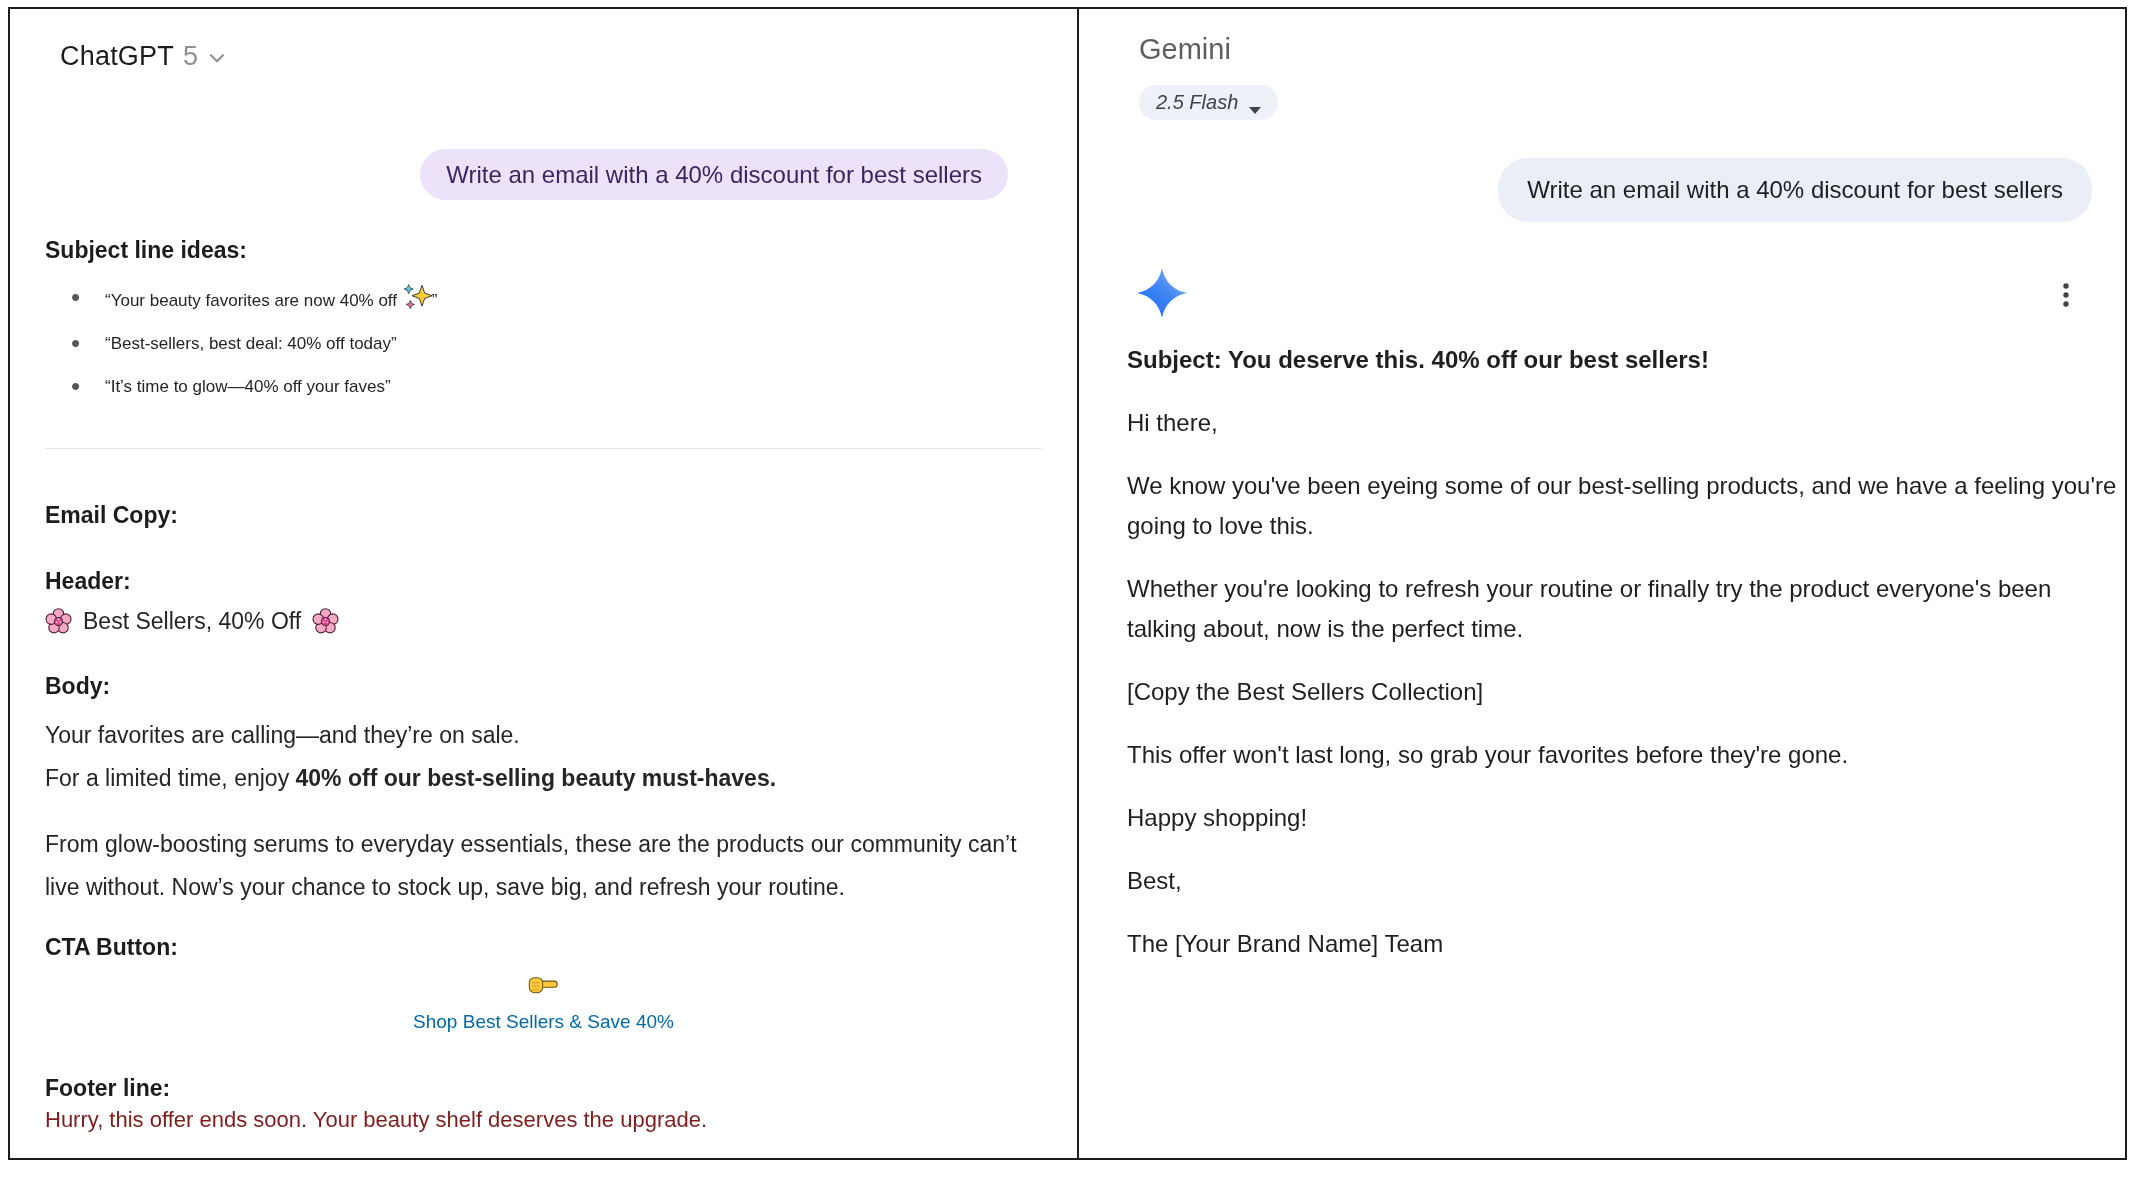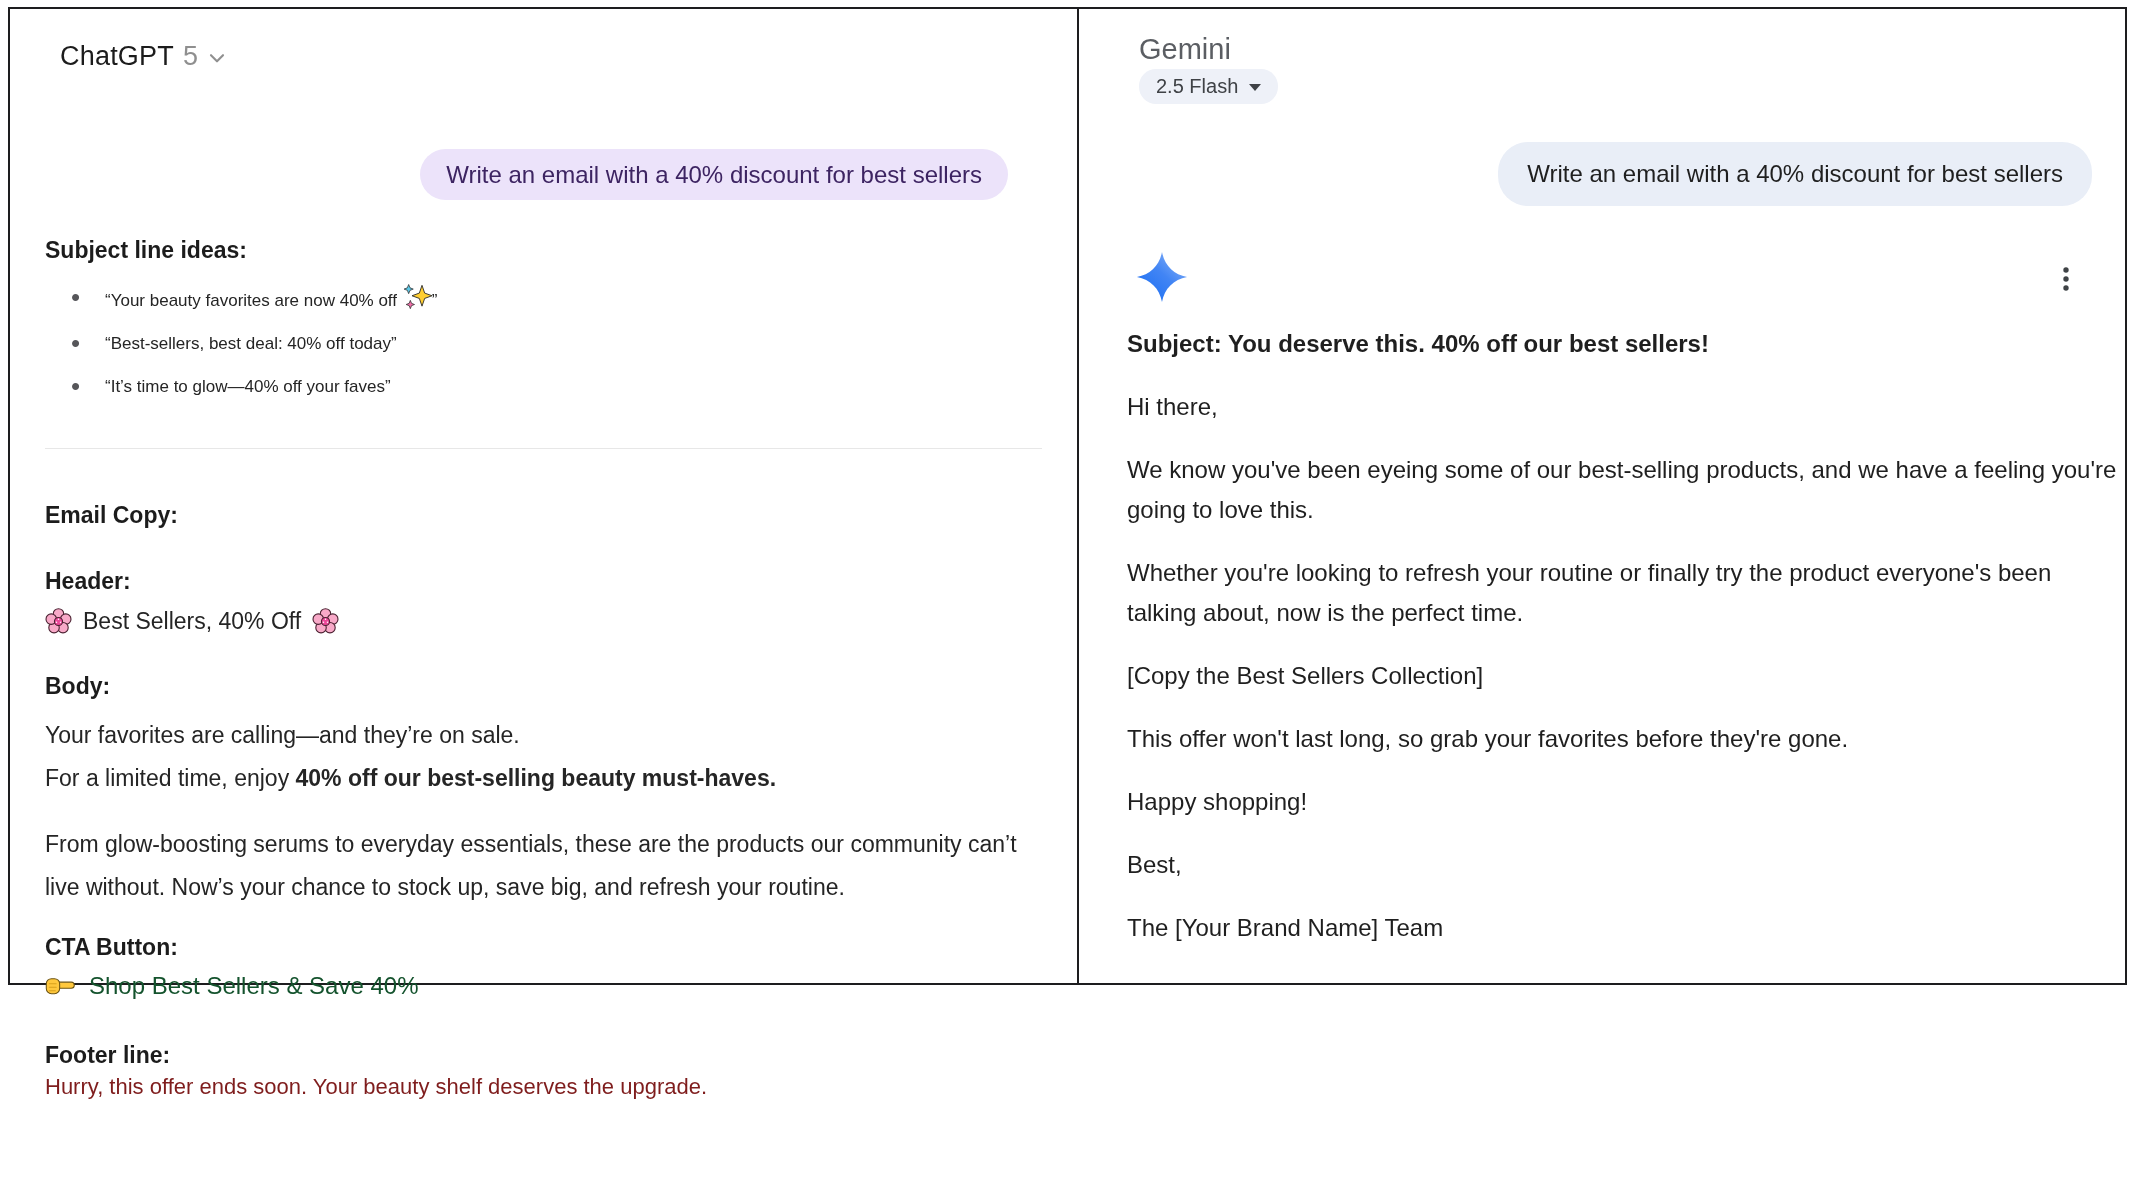--- a/index.html
+++ b/index.html
@@ -2,21 +2,21 @@
 <html><head>
 <meta charset="utf-8">
 <style>
   html,body{margin:0;padding:0;background:#ffffff;}
   body{
     width:2146px;height:1177px;position:relative;overflow:hidden;
     font-family:"Liberation Sans","DejaVu Sans",sans-serif;
     color:#1f1f1f;-webkit-font-smoothing:antialiased;
   }
   .frame{
-    position:absolute;left:8px;top:7px;width:2119px;height:978px;
+    position:absolute;left:8px;top:7px;width:2119px;height:1153px;
     border:2px solid #1d1d1f;box-sizing:border-box;background:#fff;
     display:flex;
   }
   
   .panel-left{
     width:1069px;box-sizing:border-box;border-right:2px solid #1d1d1f;
     padding:30px 35px 0 35px;
   }
   .cg-titlebar{display:flex;align-items:center;gap:9px;margin-left:15px;height:34px;}
   .cg-title{font-size:27px;color:#1c1c1c;letter-spacing:.2px;}
@@ -39,30 +39,30 @@
     font-size:26px;color:#56565a;
   }
   .cg-divider{border:none;border-top:1px solid #e7e7e7;margin:46px 0 0 0;}
   .h-emailcopy{margin-top:51px;}
   .h-header{margin-top:36px;}
   .flower-line{display:flex;align-items:center;gap:11px;margin-top:12px;font-size:23px;color:#252525;}
   .h-body{margin-top:36px;}
   .cg-bodylines{margin-top:13px;font-size:23px;line-height:43px;color:#252525;max-width:990px;}
   .cg-para{margin-top:23px;font-size:23px;line-height:43px;color:#252525;max-width:990px;}
   .h-cta{margin-top:23px;}
-  .cta-line{display:flex;align-items:center;gap:13px;margin-top:10px;font-size:24px;color:#14532d;}
+  .cta-line{display:flex;align-items:center;gap:13px;margin-top:10px;font-size:19px;color:#0369a1;flex-direction:column;}
   .h-footer{margin-top:40px;}
   .cg-footer-text{margin-top:4px;font-size:22px;color:#7f1d1d;}
   .emoji{display:inline-flex;vertical-align:-5px;}
   
   .panel-right{flex:1;box-sizing:border-box;padding:22px 0 0 48px;}
   .gm-title{font-size:29px;line-height:36px;color:#5b5e63;margin-left:12px;}
   .gm-badge{
-    display:inline-flex;align-items:center;gap:11px;margin-left:12px;margin-top:2px;
-    background:#eef1f8;border-radius:17px;padding:6px 17px;font-size:20px;color:#3f4246;
+    display:inline-flex;align-items:flex-end;gap:11px;margin-left:12px;margin-top:18px;
+    background:#eef1f8;border-radius:17px;padding:6px 17px;font-size:20px;color:#3f4246;font-style:italic;
   }
   .gm-caret{width:0;height:0;border-left:6px solid transparent;border-right:6px solid transparent;border-top:7px solid #3f4246;margin-top:2px;}
   .bubble-row-right{display:flex;justify-content:flex-end;margin-top:38px;margin-right:33px;}
   .bubble-right{
     background:#e9eef7;color:#1f1f1f;font-size:24px;line-height:28px;
     padding:18px 29px;border-radius:30px;white-space:nowrap;
   }
   .gm-iconrow{display:flex;align-items:flex-start;justify-content:space-between;margin-top:44px;margin-right:55px;}
   .gm-star{margin-left:8px;}
   .kebab{margin-top:16px;cursor:pointer;}

